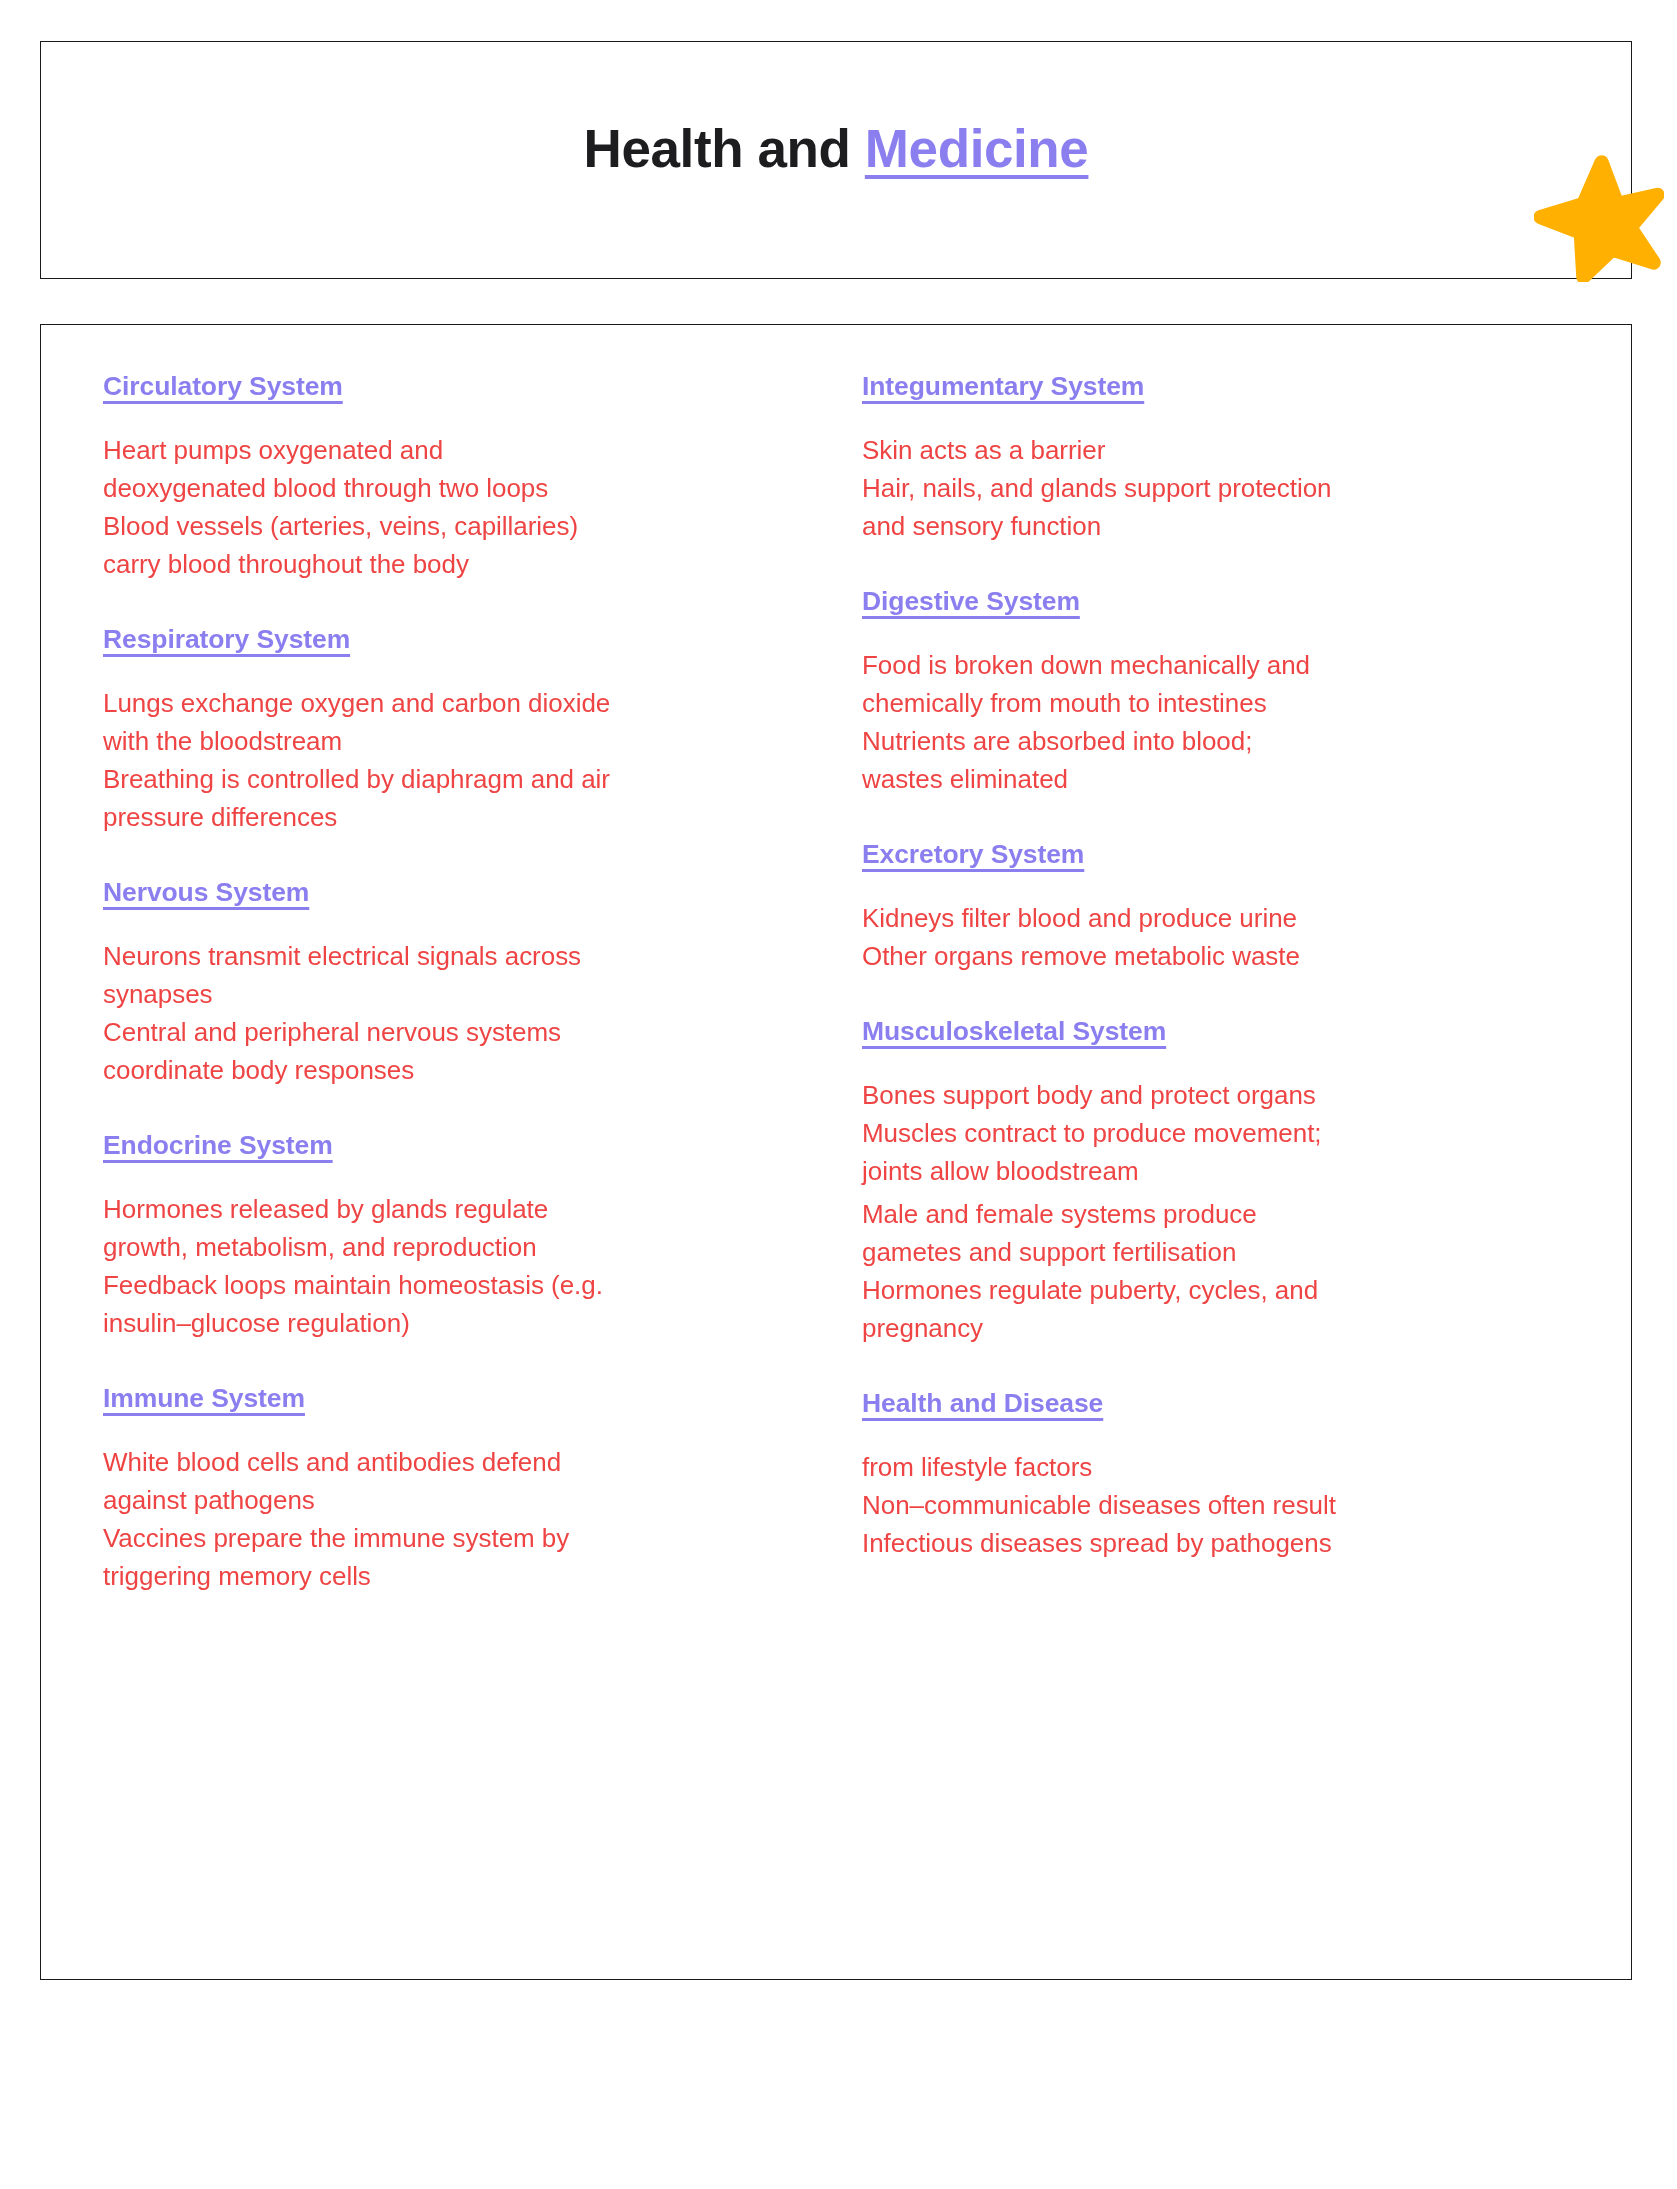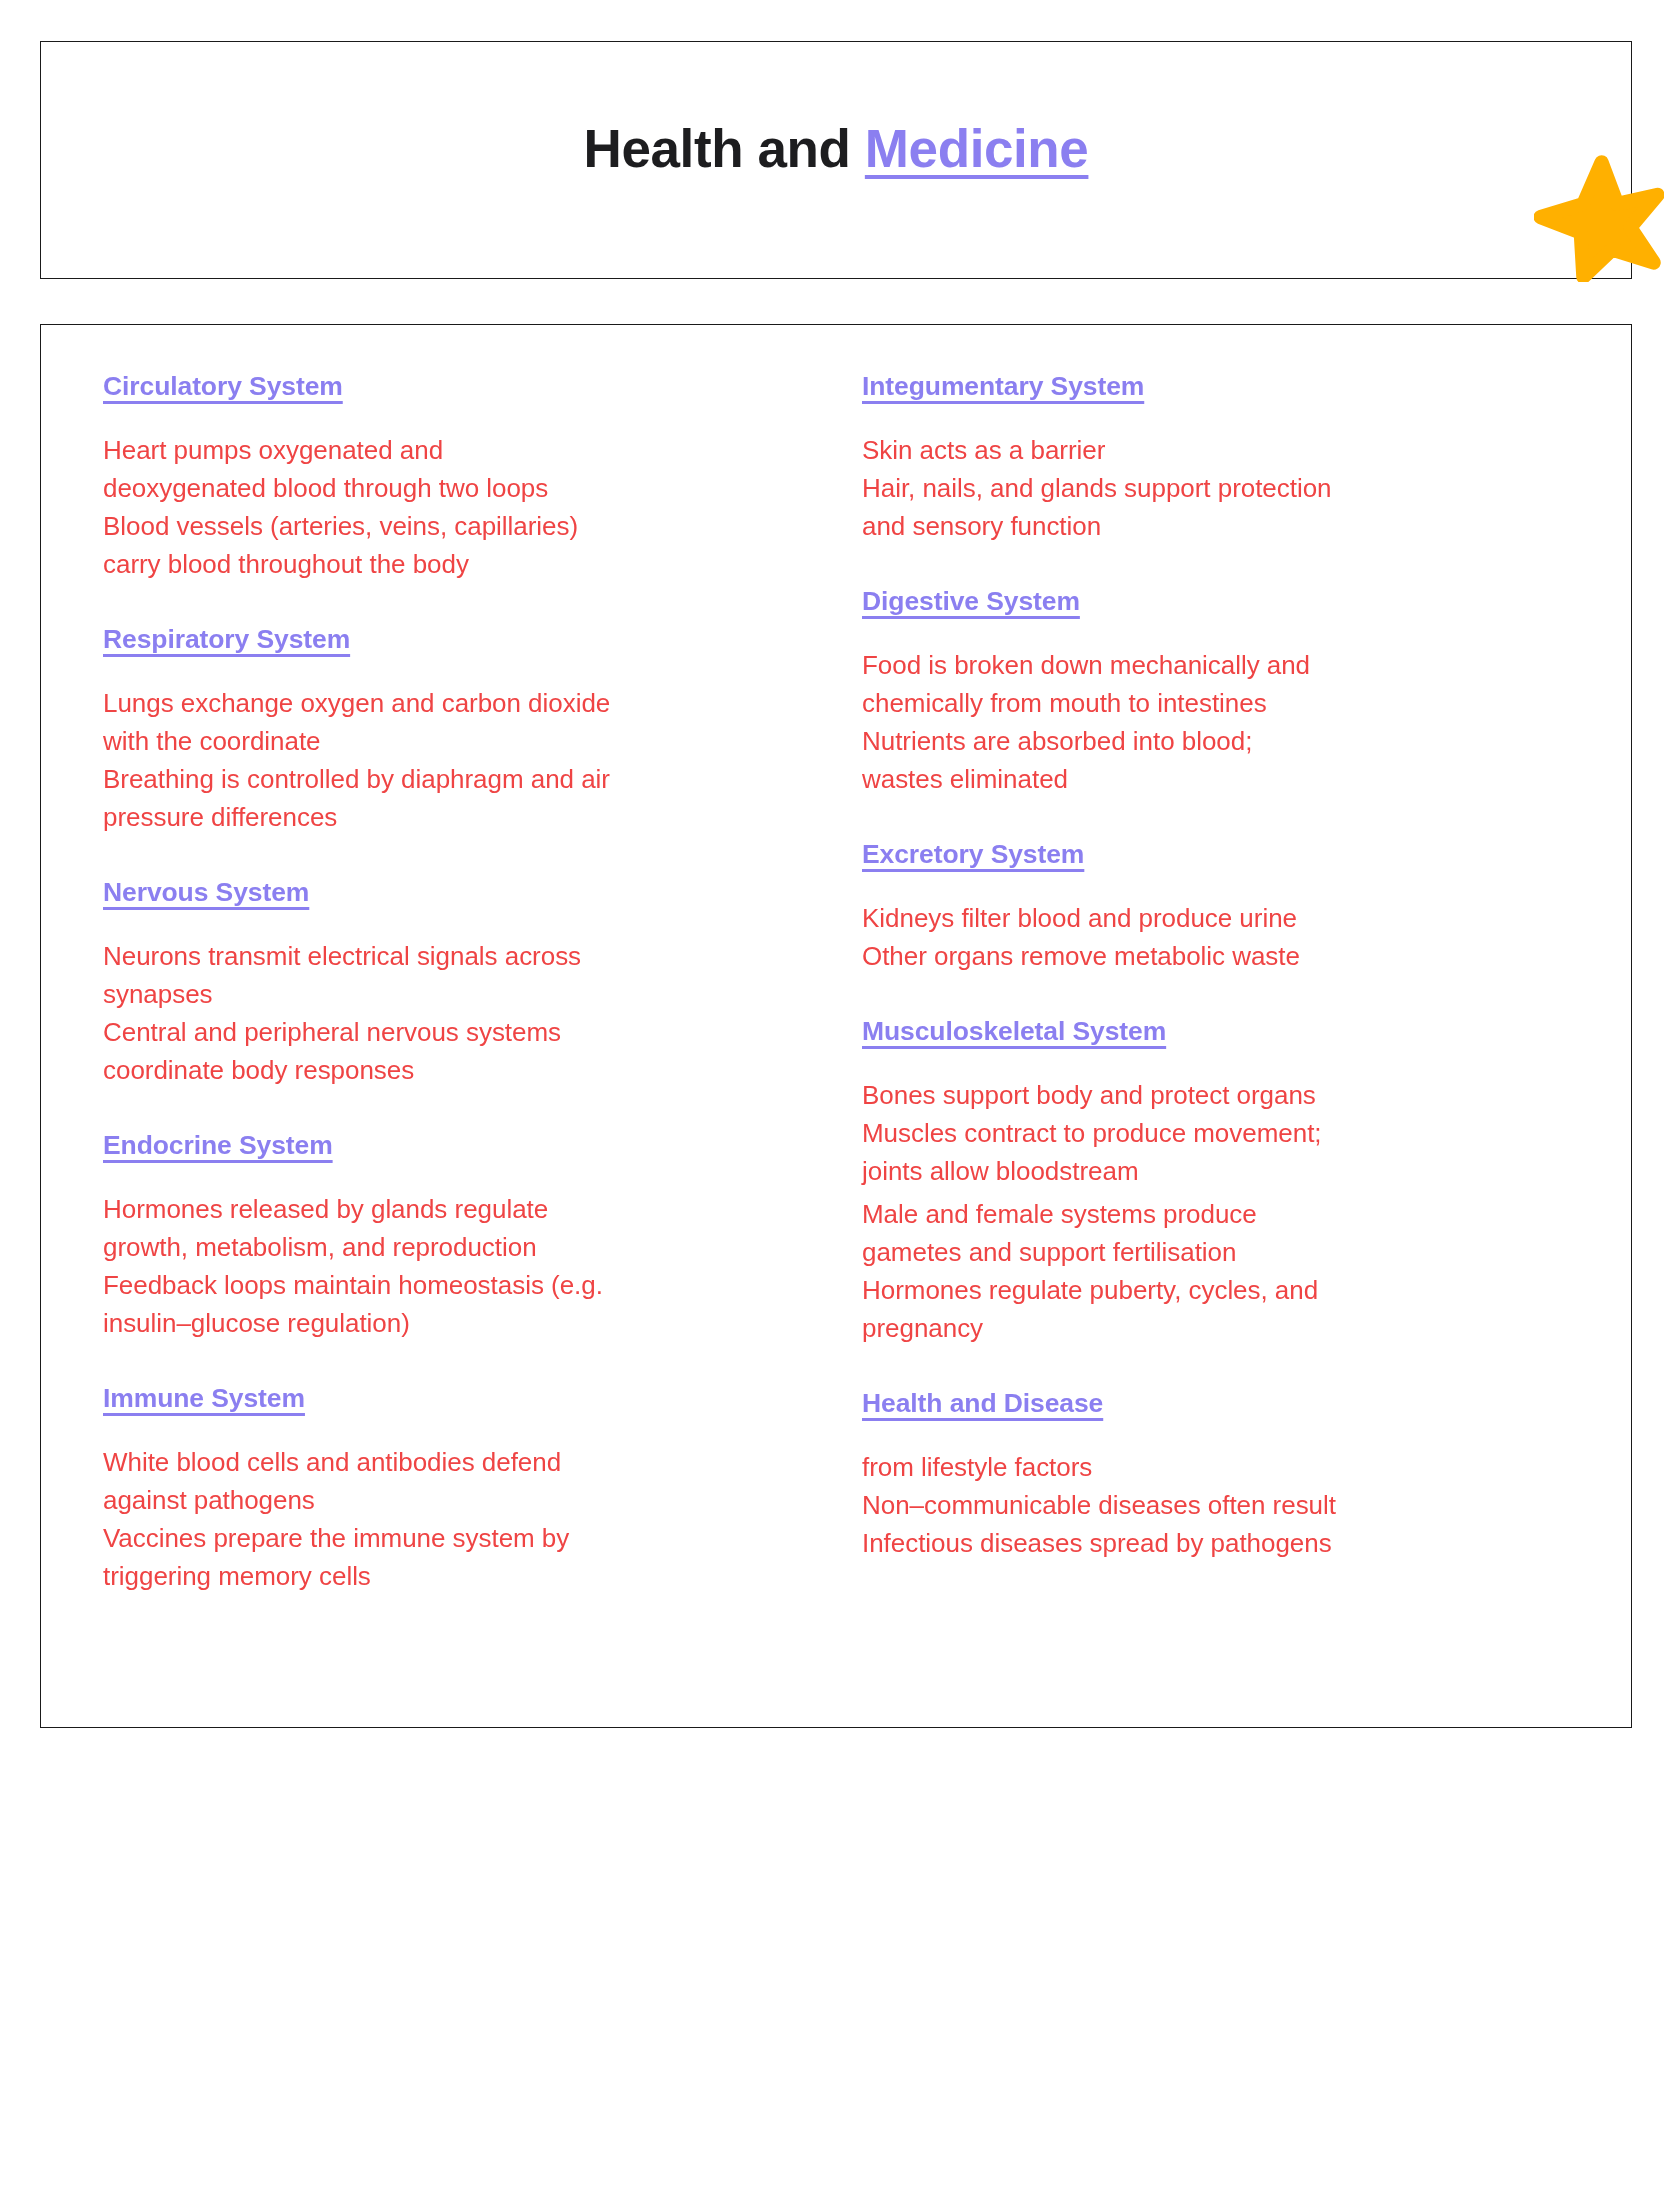--- a/index.html
+++ b/index.html
@@ -64,21 +64,21 @@
     z-index: 5;
   }
   .star-deco svg { display: block; width: 130px; height: 130px; }
 
   
   .content-box {
     position: absolute;
     left: 40px;
     top: 324px;
     width: 1592px;
-    height: 1404px;
+    height: 1656px;
     border: 1.7px solid #1a1a1a;
     box-sizing: border-box;
     background: #ffffff;
   }
 
   .columns {
     position: absolute;
     left: 0; top: 0;
     width: 100%;
     height: 100%;
@@ -144,21 +144,21 @@
               <span class="line">Heart pumps oxygenated and</span>
               <span class="line">deoxygenated blood through two loops</span>
               <span class="line">Blood vessels (arteries, veins, capillaries)</span>
               <span class="line">carry blood throughout the body</span>
             </div>
           </div>
           <div class="section">
             <div class="section-heading">Respiratory System</div>
             <div class="section-body">
               <span class="line">Lungs exchange oxygen and carbon dioxide</span>
-              <span class="line">with the coordinate</span>
+              <span class="line">with the bloodstream</span>
               <span class="line">Breathing is controlled by diaphragm and air</span>
               <span class="line">pressure differences</span>
             </div>
           </div>
           <div class="section">
             <div class="section-heading">Nervous System</div>
             <div class="section-body">
               <span class="line">Neurons transmit electrical signals across</span>
               <span class="line">synapses</span>
               <span class="line">Central and peripheral nervous systems</span>

